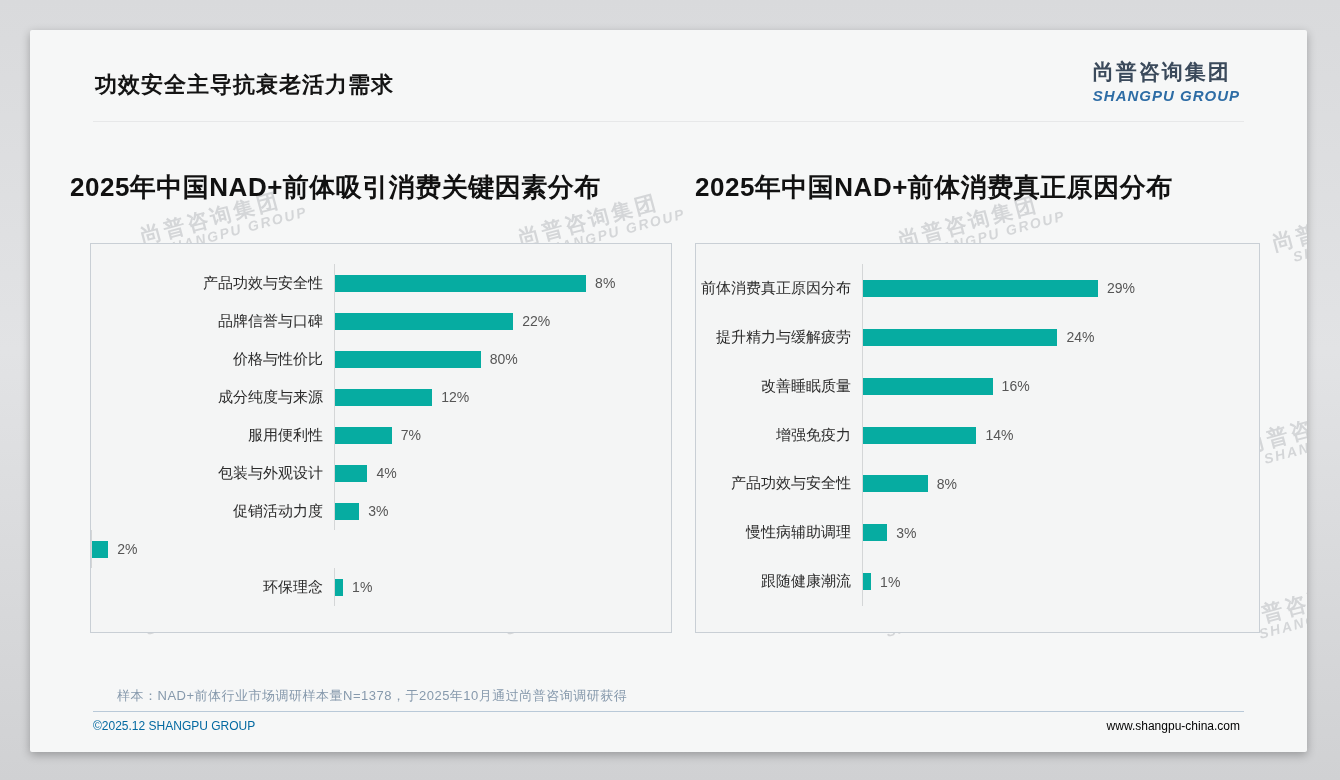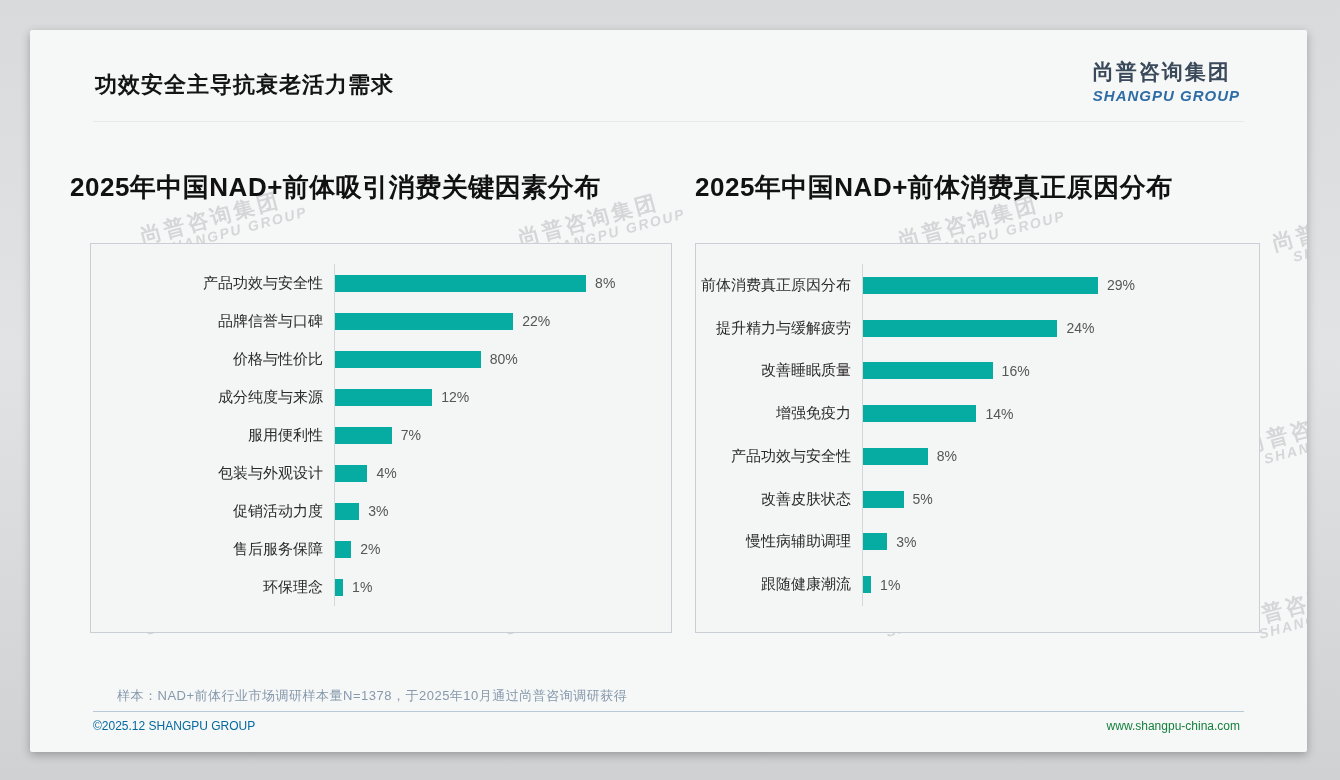--- a/index.html
+++ b/index.html
@@ -84,21 +84,21 @@
   .footer-rule {
     position: absolute; left: 63px; right: 63px; top: 681px;
     height: 1px; background: #b9c9d8;
   }
   .footer-left {
     position: absolute; left: 63px; top: 689px;
     font-size: 12px; color: #0369a1;
   }
   .footer-right {
     position: absolute; right: 67px; top: 689px;
-    font-size: 12px; color: #15803d;
+    font-size: 12px; color: #000000;
   }
 </style>
 </head>
 <body>
 
 <div class="slide">
 
   <div id="wm-layer">
       <div class="wm" style="left: 110px; top: 173px;">
         <div class="wm1">尚普咨询集团</div>
@@ -206,21 +206,20 @@
           </div>
         </div>
         <div class="row">
           <div class="lbl">促销活动力度</div>
           <div class="barwrap">
             <div class="bar" style="width: 24.3px; background: rgb(6, 172, 161);"></div>
             <div class="pct">3%</div>
           </div>
         </div>
         <div class="row">
-          <div class="lbl">售后服务保障</div>
           <div class="barwrap">
             <div class="bar" style="width: 16.2px; background: rgb(6, 172, 161);"></div>
             <div class="pct">2%</div>
           </div>
         </div>
         <div class="row">
           <div class="lbl">环保理念</div>
           <div class="barwrap">
             <div class="bar" style="width: 8.1px; background: rgb(6, 172, 161);"></div>
             <div class="pct">1%</div>
@@ -256,27 +255,20 @@
           <div class="barwrap">
             <div class="bar" style="width: 113.4px; background: rgb(6, 172, 161);"></div>
             <div class="pct">14%</div>
           </div>
         </div>
         <div class="row">
           <div class="lbl">产品功效与安全性</div>
           <div class="barwrap">
             <div class="bar" style="width: 64.8px; background: rgb(6, 172, 161);"></div>
             <div class="pct">8%</div>
-          </div>
-        </div>
-        <div class="row">
-          <div class="lbl">改善皮肤状态</div>
-          <div class="barwrap">
-            <div class="bar" style="width: 40.5px; background: rgb(6, 172, 161);"></div>
-            <div class="pct">5%</div>
           </div>
         </div>
         <div class="row">
           <div class="lbl">慢性病辅助调理</div>
           <div class="barwrap">
             <div class="bar" style="width: 24.3px; background: rgb(6, 172, 161);"></div>
             <div class="pct">3%</div>
           </div>
         </div>
         <div class="row">

